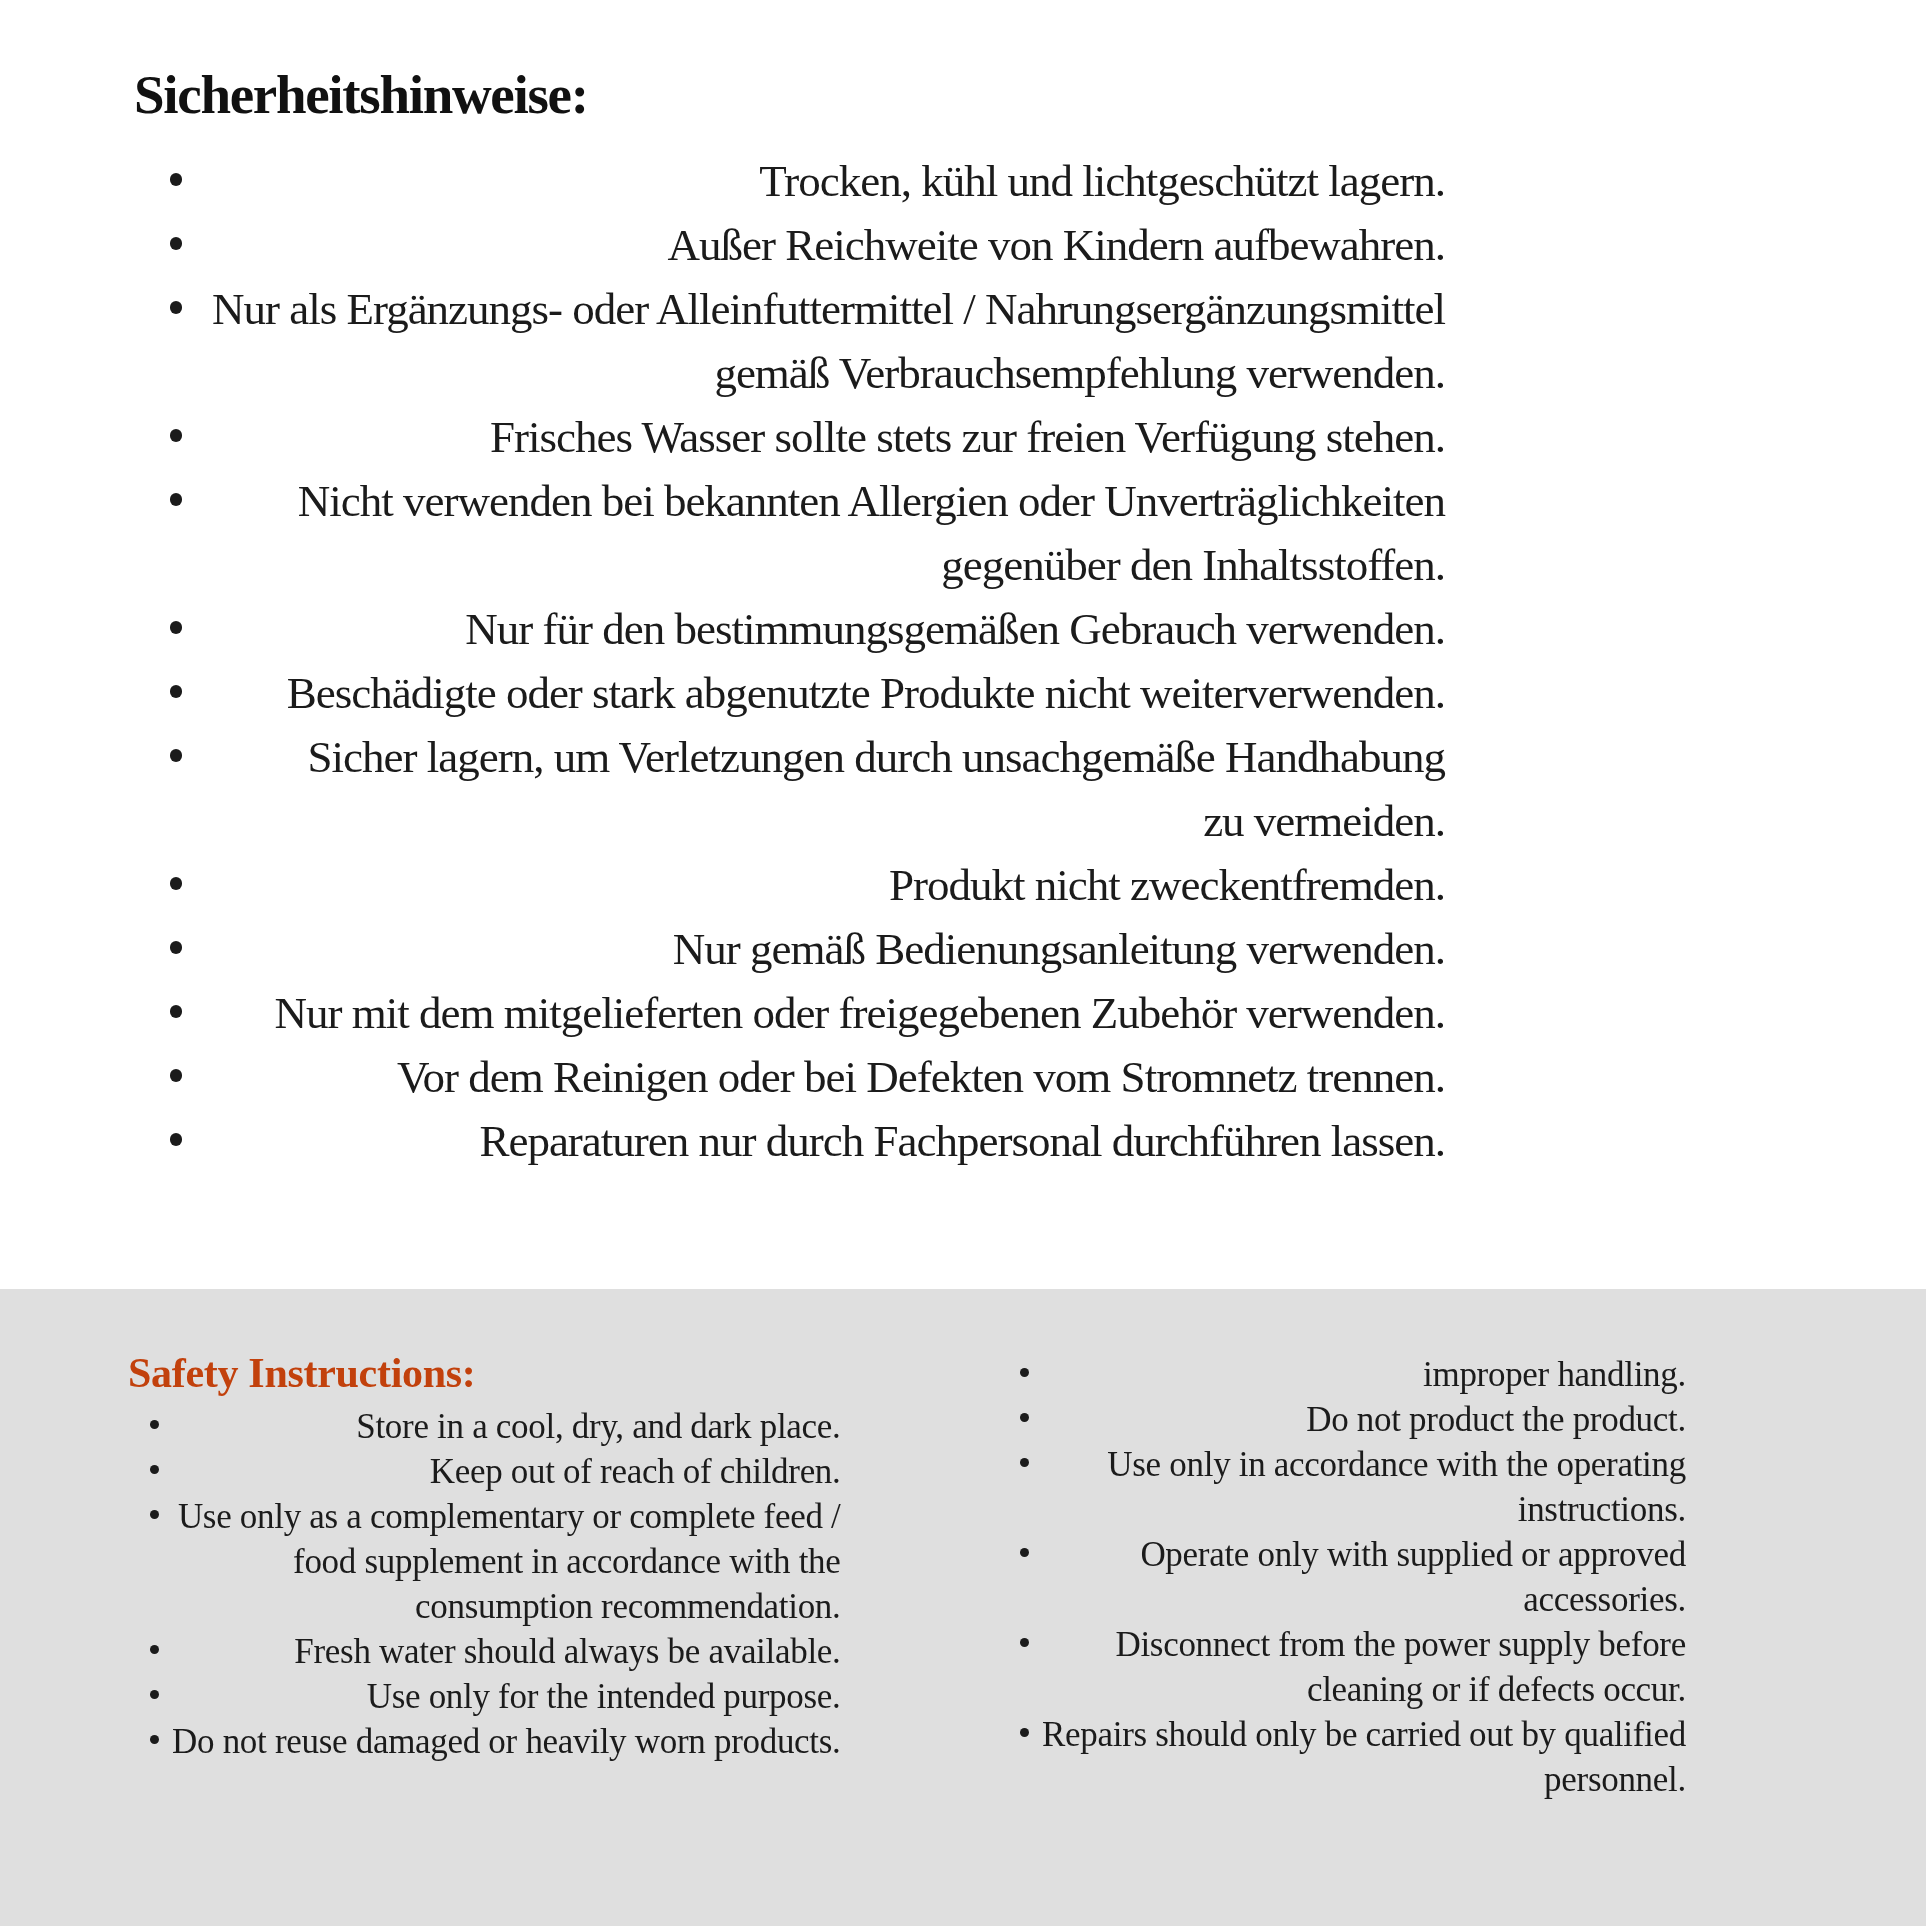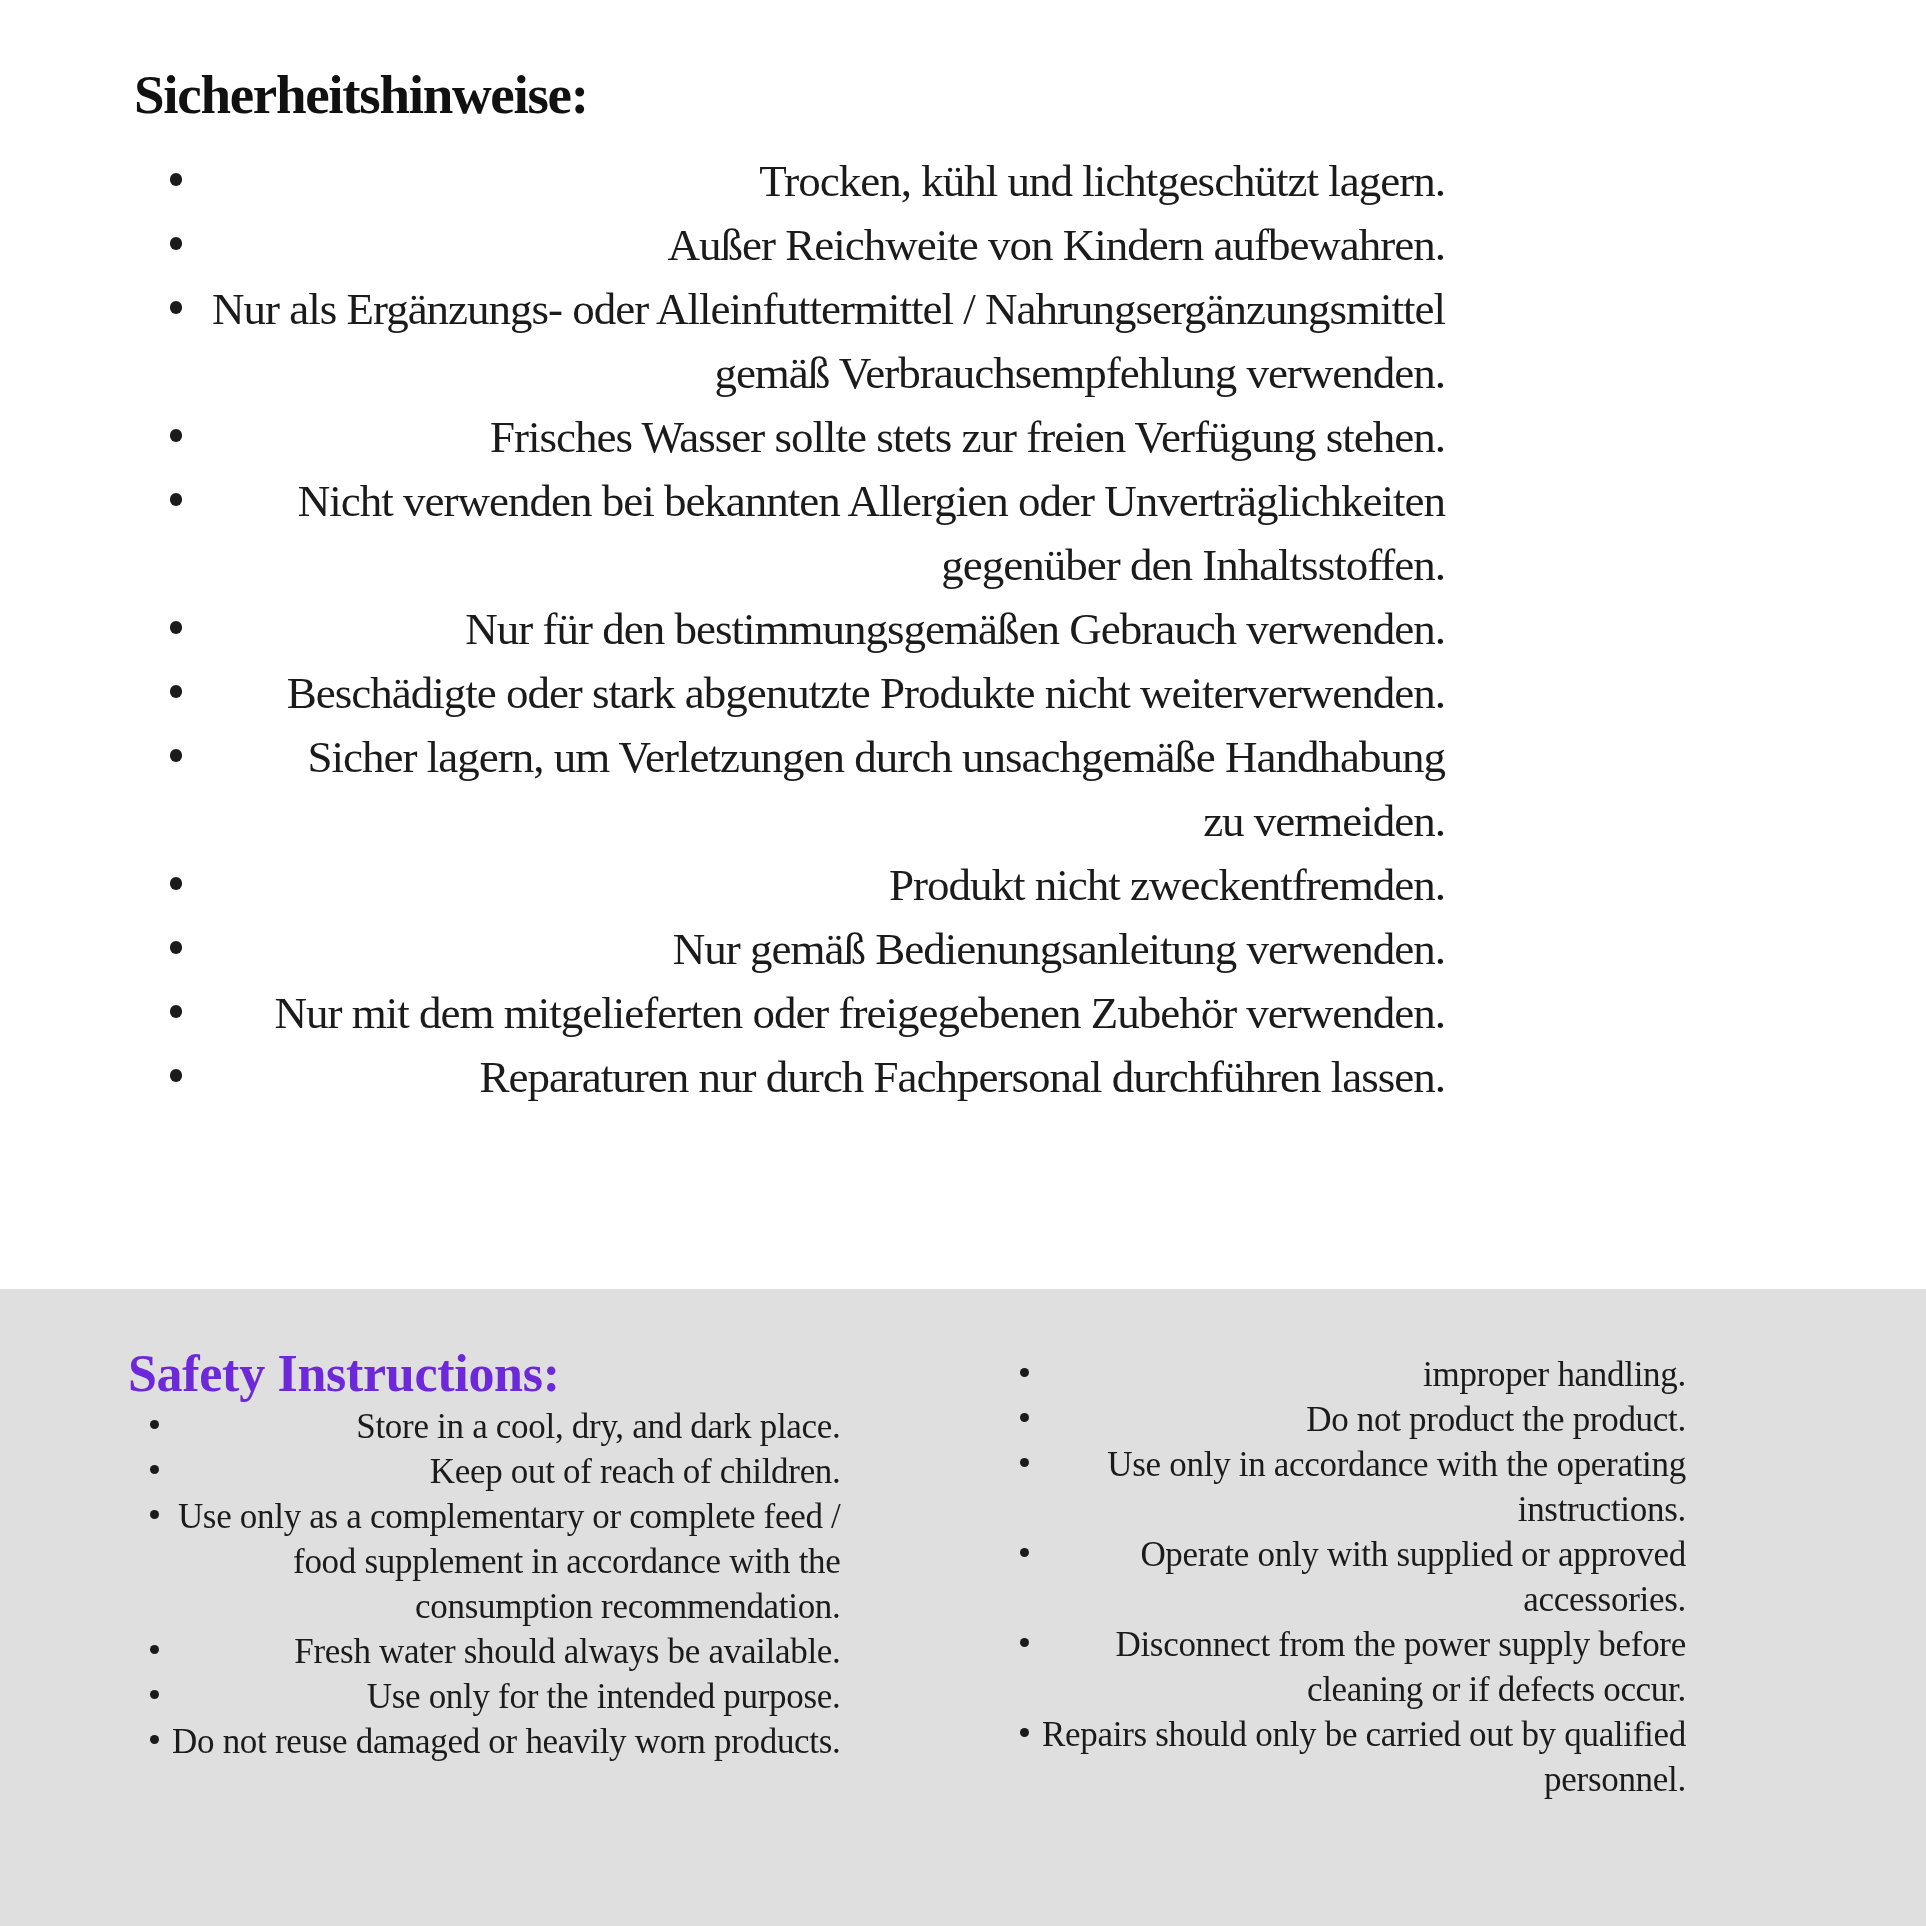--- a/index.html
+++ b/index.html
@@ -51,25 +51,25 @@
   .band {
     position: absolute;
     left: 0; top: 1289px;
     width: 1926px; height: 638px;
     background: #dfdfdf;
   }
   .en-heading {
     position: absolute;
     left: 128px; top: 1351px;
     margin: 0;
-    font-size: 52px;
+    font-size: 42px;
     font-weight: 700;
     letter-spacing: -0.3px;
     line-height: 45px;
-    color: #6d28d9;
+    color: #c2410c;
     white-space: nowrap;
   }
   ul.en-list {
     position: absolute;
     margin: 0; padding: 0;
     list-style: none;
     font-size: 35px;
     letter-spacing: -0.3px;
     line-height: 45px;
     color: #1b1b1b;
@@ -124,20 +124,23 @@
       <li>
         <div class="line">Produkt nicht zweckentfremden.</div>
       </li>
       <li>
         <div class="line">Nur gemäß Bedienungsanleitung verwenden.</div>
       </li>
       <li>
         <div class="line">Nur mit dem mitgelieferten oder freigegebenen Zubehör verwenden.</div>
       </li>
       <li>
+        <div class="line">Vor dem Reinigen oder bei Defekten vom Stromnetz trennen.</div>
+      </li>
+      <li>
         <div class="line">Reparaturen nur durch Fachpersonal durchführen lassen.</div>
       </li>
     </ul>
 
   <div class="band"></div>
 
   <h2 class="en-heading">Safety Instructions:</h2>
 
   <ul class="en-list en-left">
       <li>

